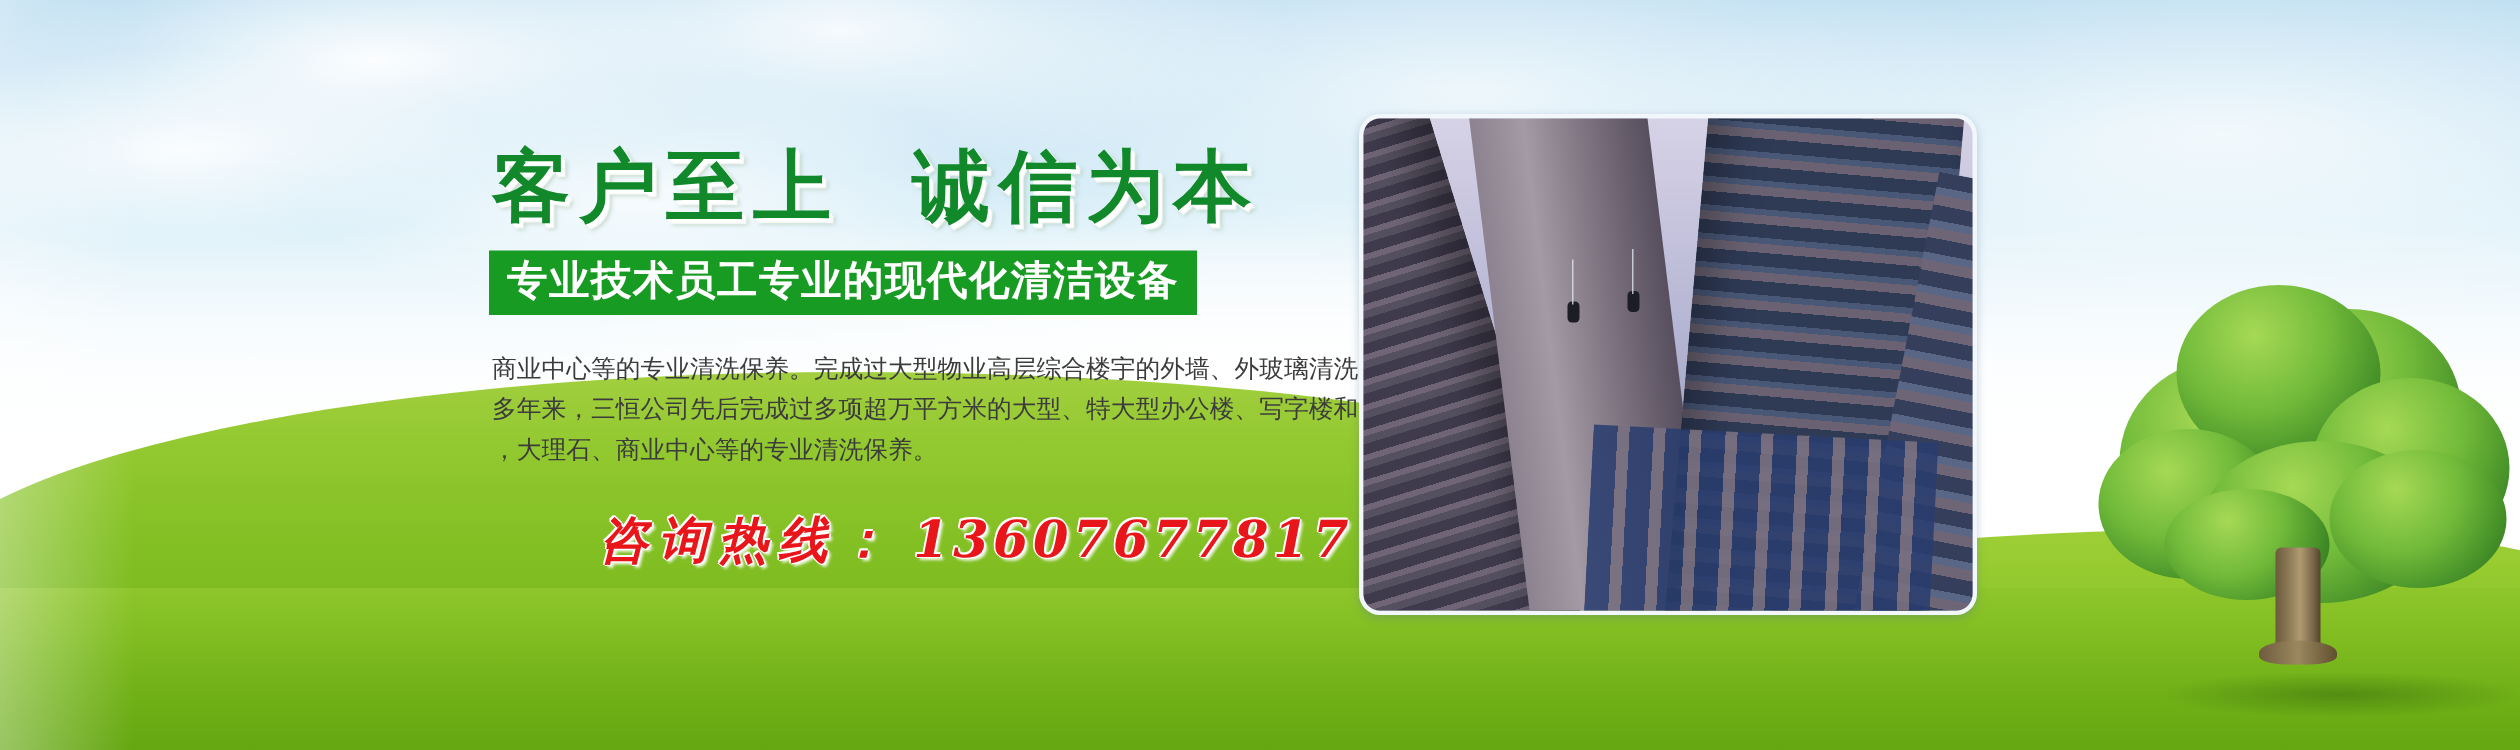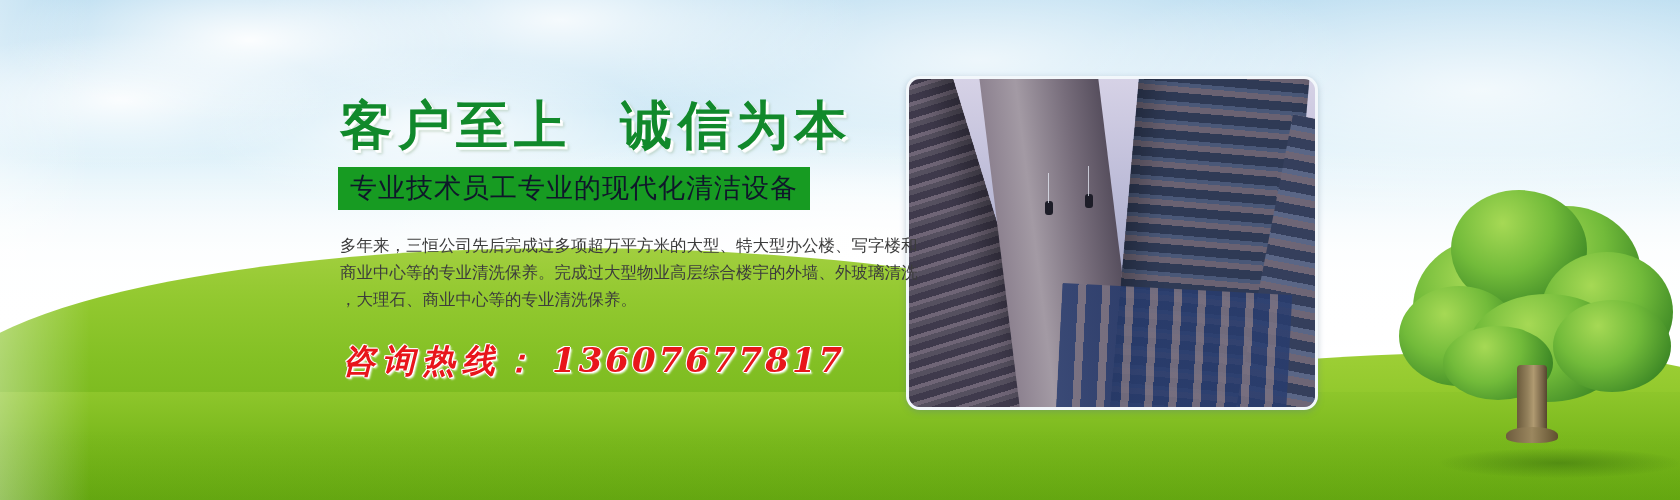--- a/index.html
+++ b/index.html
@@ -126,21 +126,21 @@
     left: 1440px; top: 448px;
     width: 240px; height: 30px;
     border-radius: 50%;
     background: radial-gradient(ellipse at center, rgba(46,98,12,0.45) 0%, rgba(46,98,12,0.0) 72%);
     pointer-events: none;
   }
 
   
   .content {
     position: absolute;
-    left: 334px; top: 96px;
+    left: 322px; top: 96px;
     width: 580px;
   }
 
   .headline {
     font-family: "DejaVu Serif", "Liberation Serif", serif;
     font-size: 52px;
     font-weight: bold;
     letter-spacing: 6px;
     color: #11892b;
     line-height: 1.1;
@@ -148,23 +148,23 @@
     white-space: pre;
     text-shadow:
       2px 2px 0 #ffffff,
       3px 3px 1px rgba(255,255,255,0.95),
       4px 4px 3px rgba(150,180,150,0.55);
   }
 
   .subbar {
     display: inline-block;
     background: #179b22;
-    color: #0f172a;
+    color: #ffffff;
     font-size: 27px;
-    font-weight: normal;
+    font-weight: bold;
     letter-spacing: 1px;
     padding: 5px 12px 7px 12px;
     line-height: 1.15;
     margin-left: 4px;
     white-space: nowrap;
   }
 
   .paragraph {
     margin: 22px 0 0 6px;
     color: #3c3c3c;
@@ -181,20 +181,21 @@
     font-family: "DejaVu Serif", "Liberation Serif", serif;
     color: #e8151b;
     font-weight: bold;
     font-style: italic;
     text-shadow:
       1px 0 0 #ffffff, -1px 0 0 #ffffff,
       0 1px 0 #ffffff, 0 -1px 0 #ffffff,
       1px 1px 0 #ffffff, -1px -1px 0 #ffffff,
       2px 2px 2px rgba(255,255,255,0.9);
     white-space: nowrap;
+    text-align: right;
   }
   .hotline-row1 { font-size: 33px; letter-spacing: 2px; line-height: 42px; }
   .hotline-label { letter-spacing: 7px; }
   .hotline-num1 { letter-spacing: 3px; font-size: 34px; margin-left: 10px; }
   .hotline-row2 {
     font-size: 34px;
     letter-spacing: 3px;
     line-height: 48px;
     margin-left: 172px;
   }
@@ -345,22 +346,22 @@
     </div>
   </div>
 
   <div class="content">
 
     <h1 class="headline">客户至上  诚信为本</h1>
 
     <div class="subbar">专业技术员工专业的现代化清洁设备</div>
 
     <div class="paragraph">
+      <span class="pline">商业中心等的专业清洗保养。完成过大型物业高层综合楼宇的外墙、外玻璃清洗</span>
       <span class="pline">多年来，三恒公司先后完成过多项超万平方米的大型、特大型办公楼、写字楼和</span>
-      <span class="pline">商业中心等的专业清洗保养。完成过大型物业高层综合楼宇的外墙、外玻璃清洗</span>
       <span class="pline">，大理石、商业中心等的专业清洗保养。</span>
     </div>
 
     <div class="hotline">
       <div class="hotline-row1">
         <span class="hotline-label">咨询热线：</span><span class="hotline-num1">13607677817</span>
       </div>
     </div>
 
   </div>

